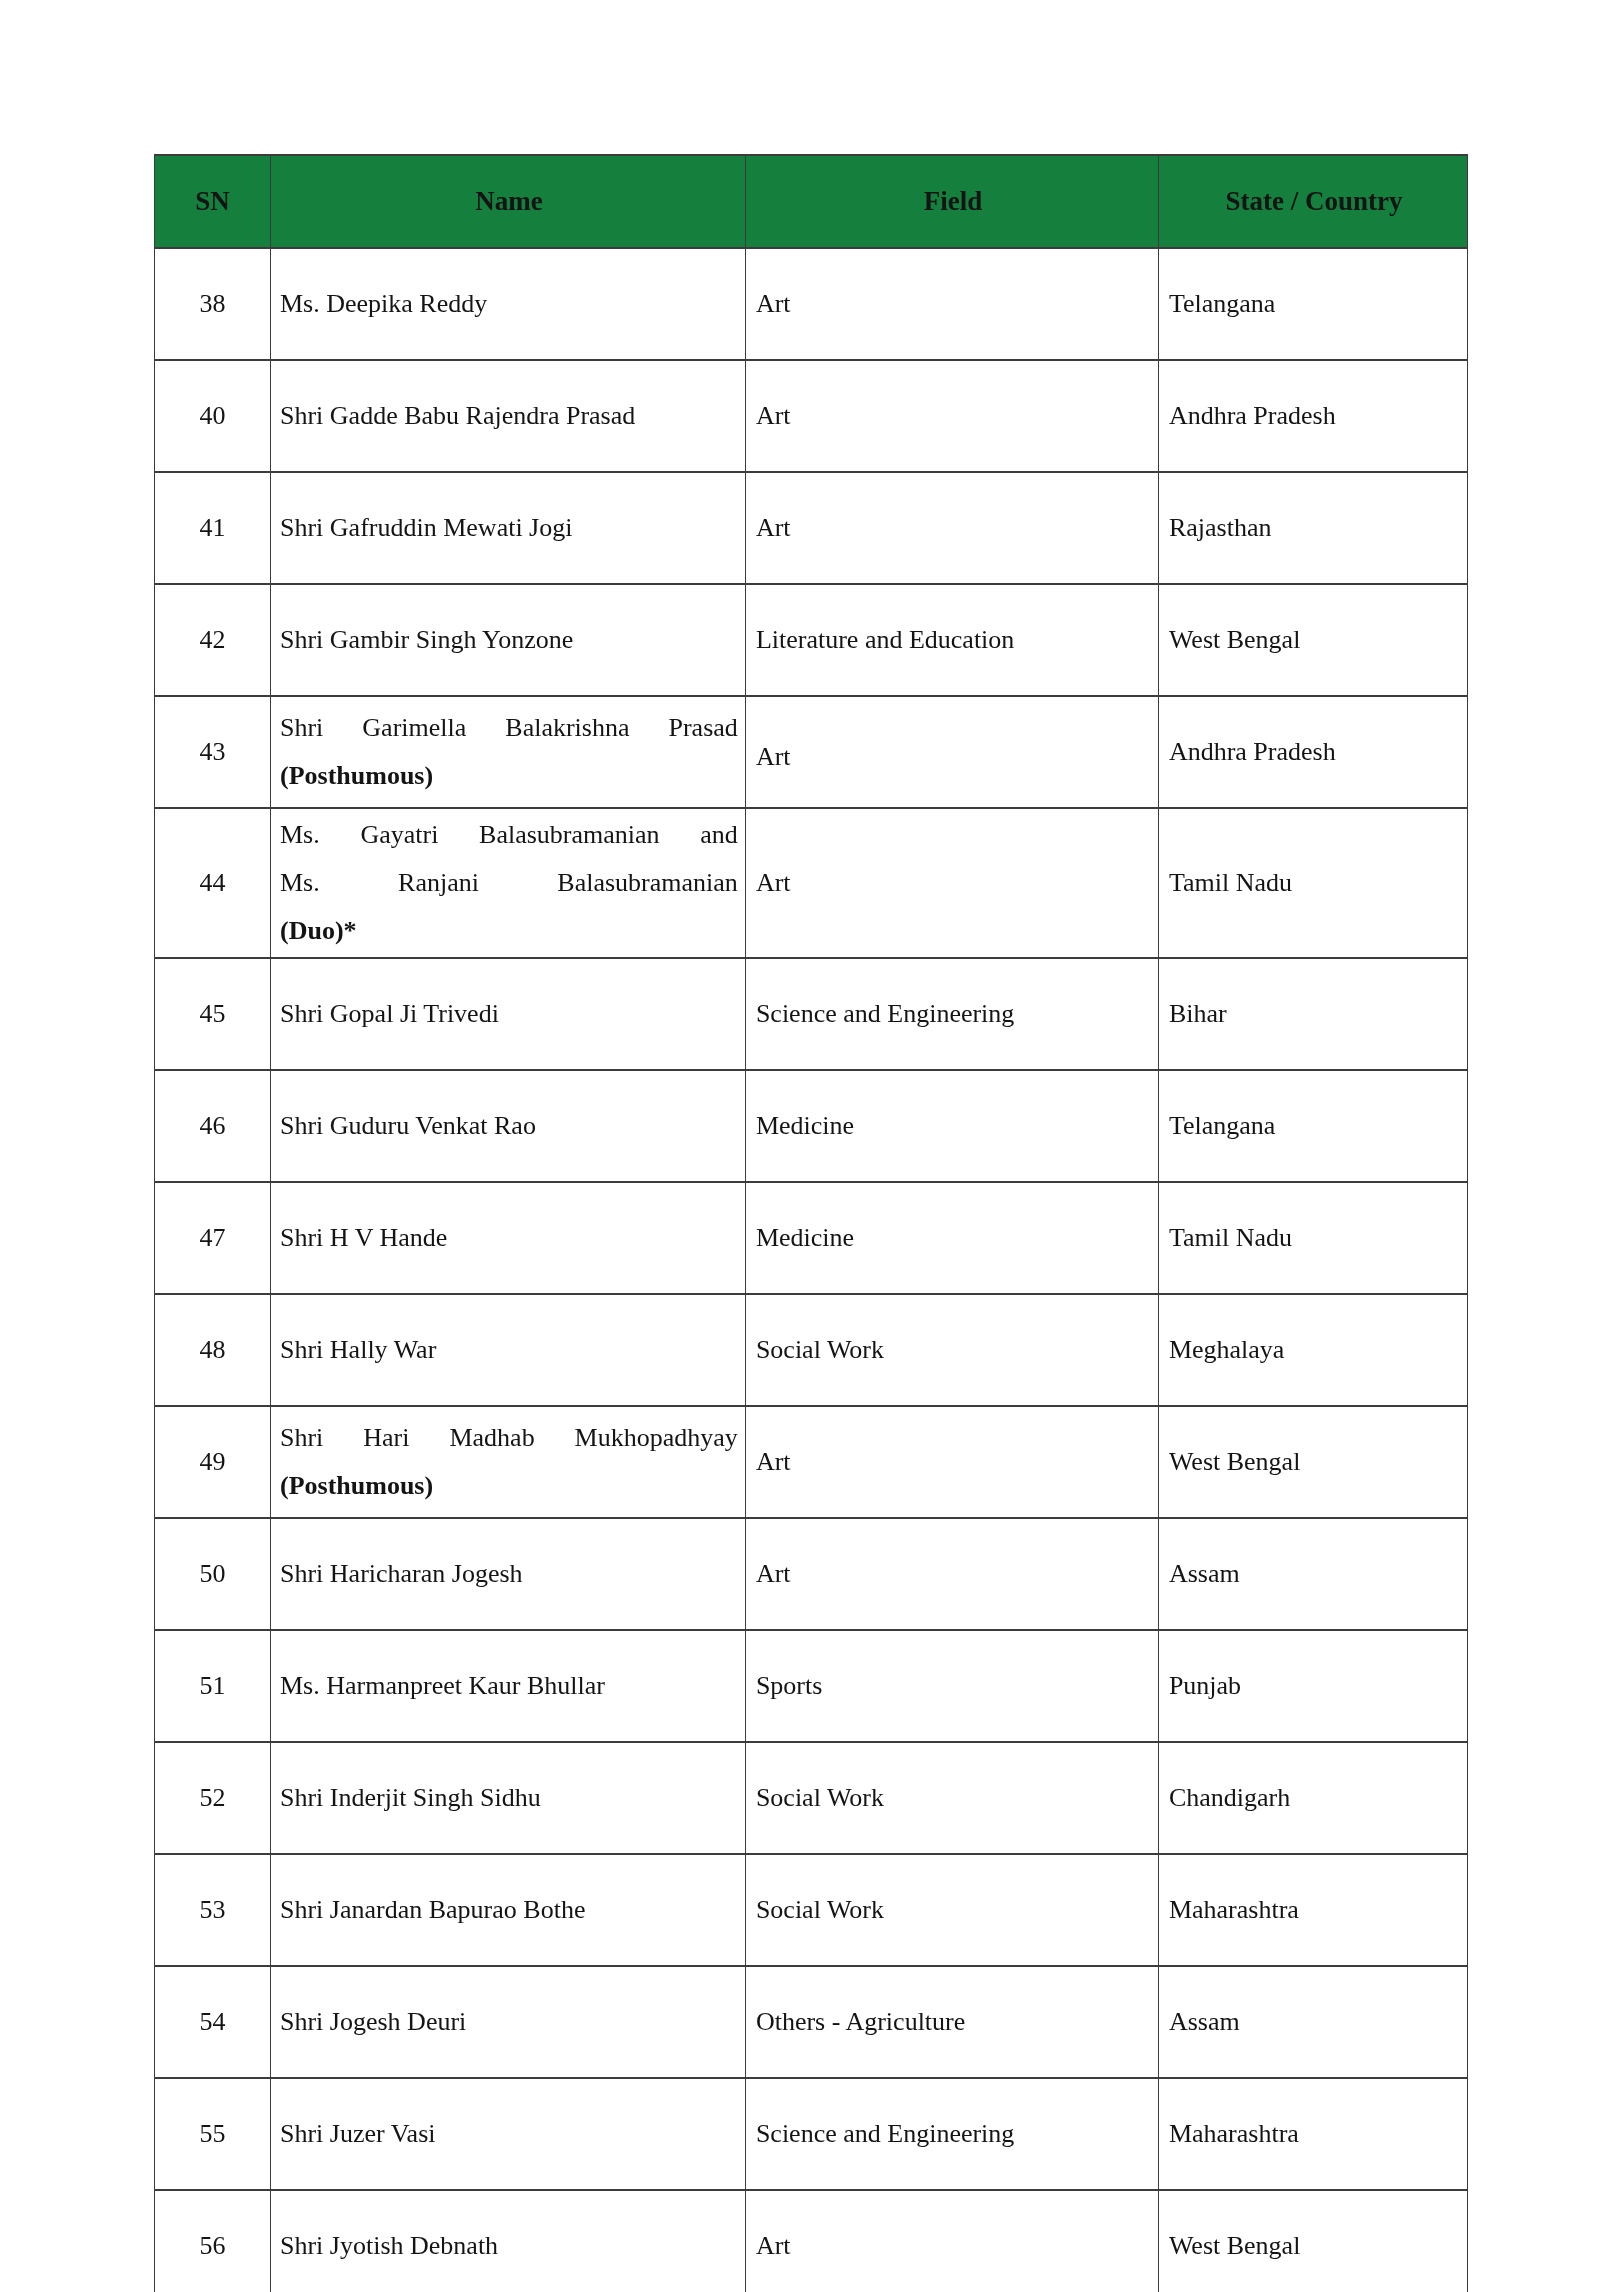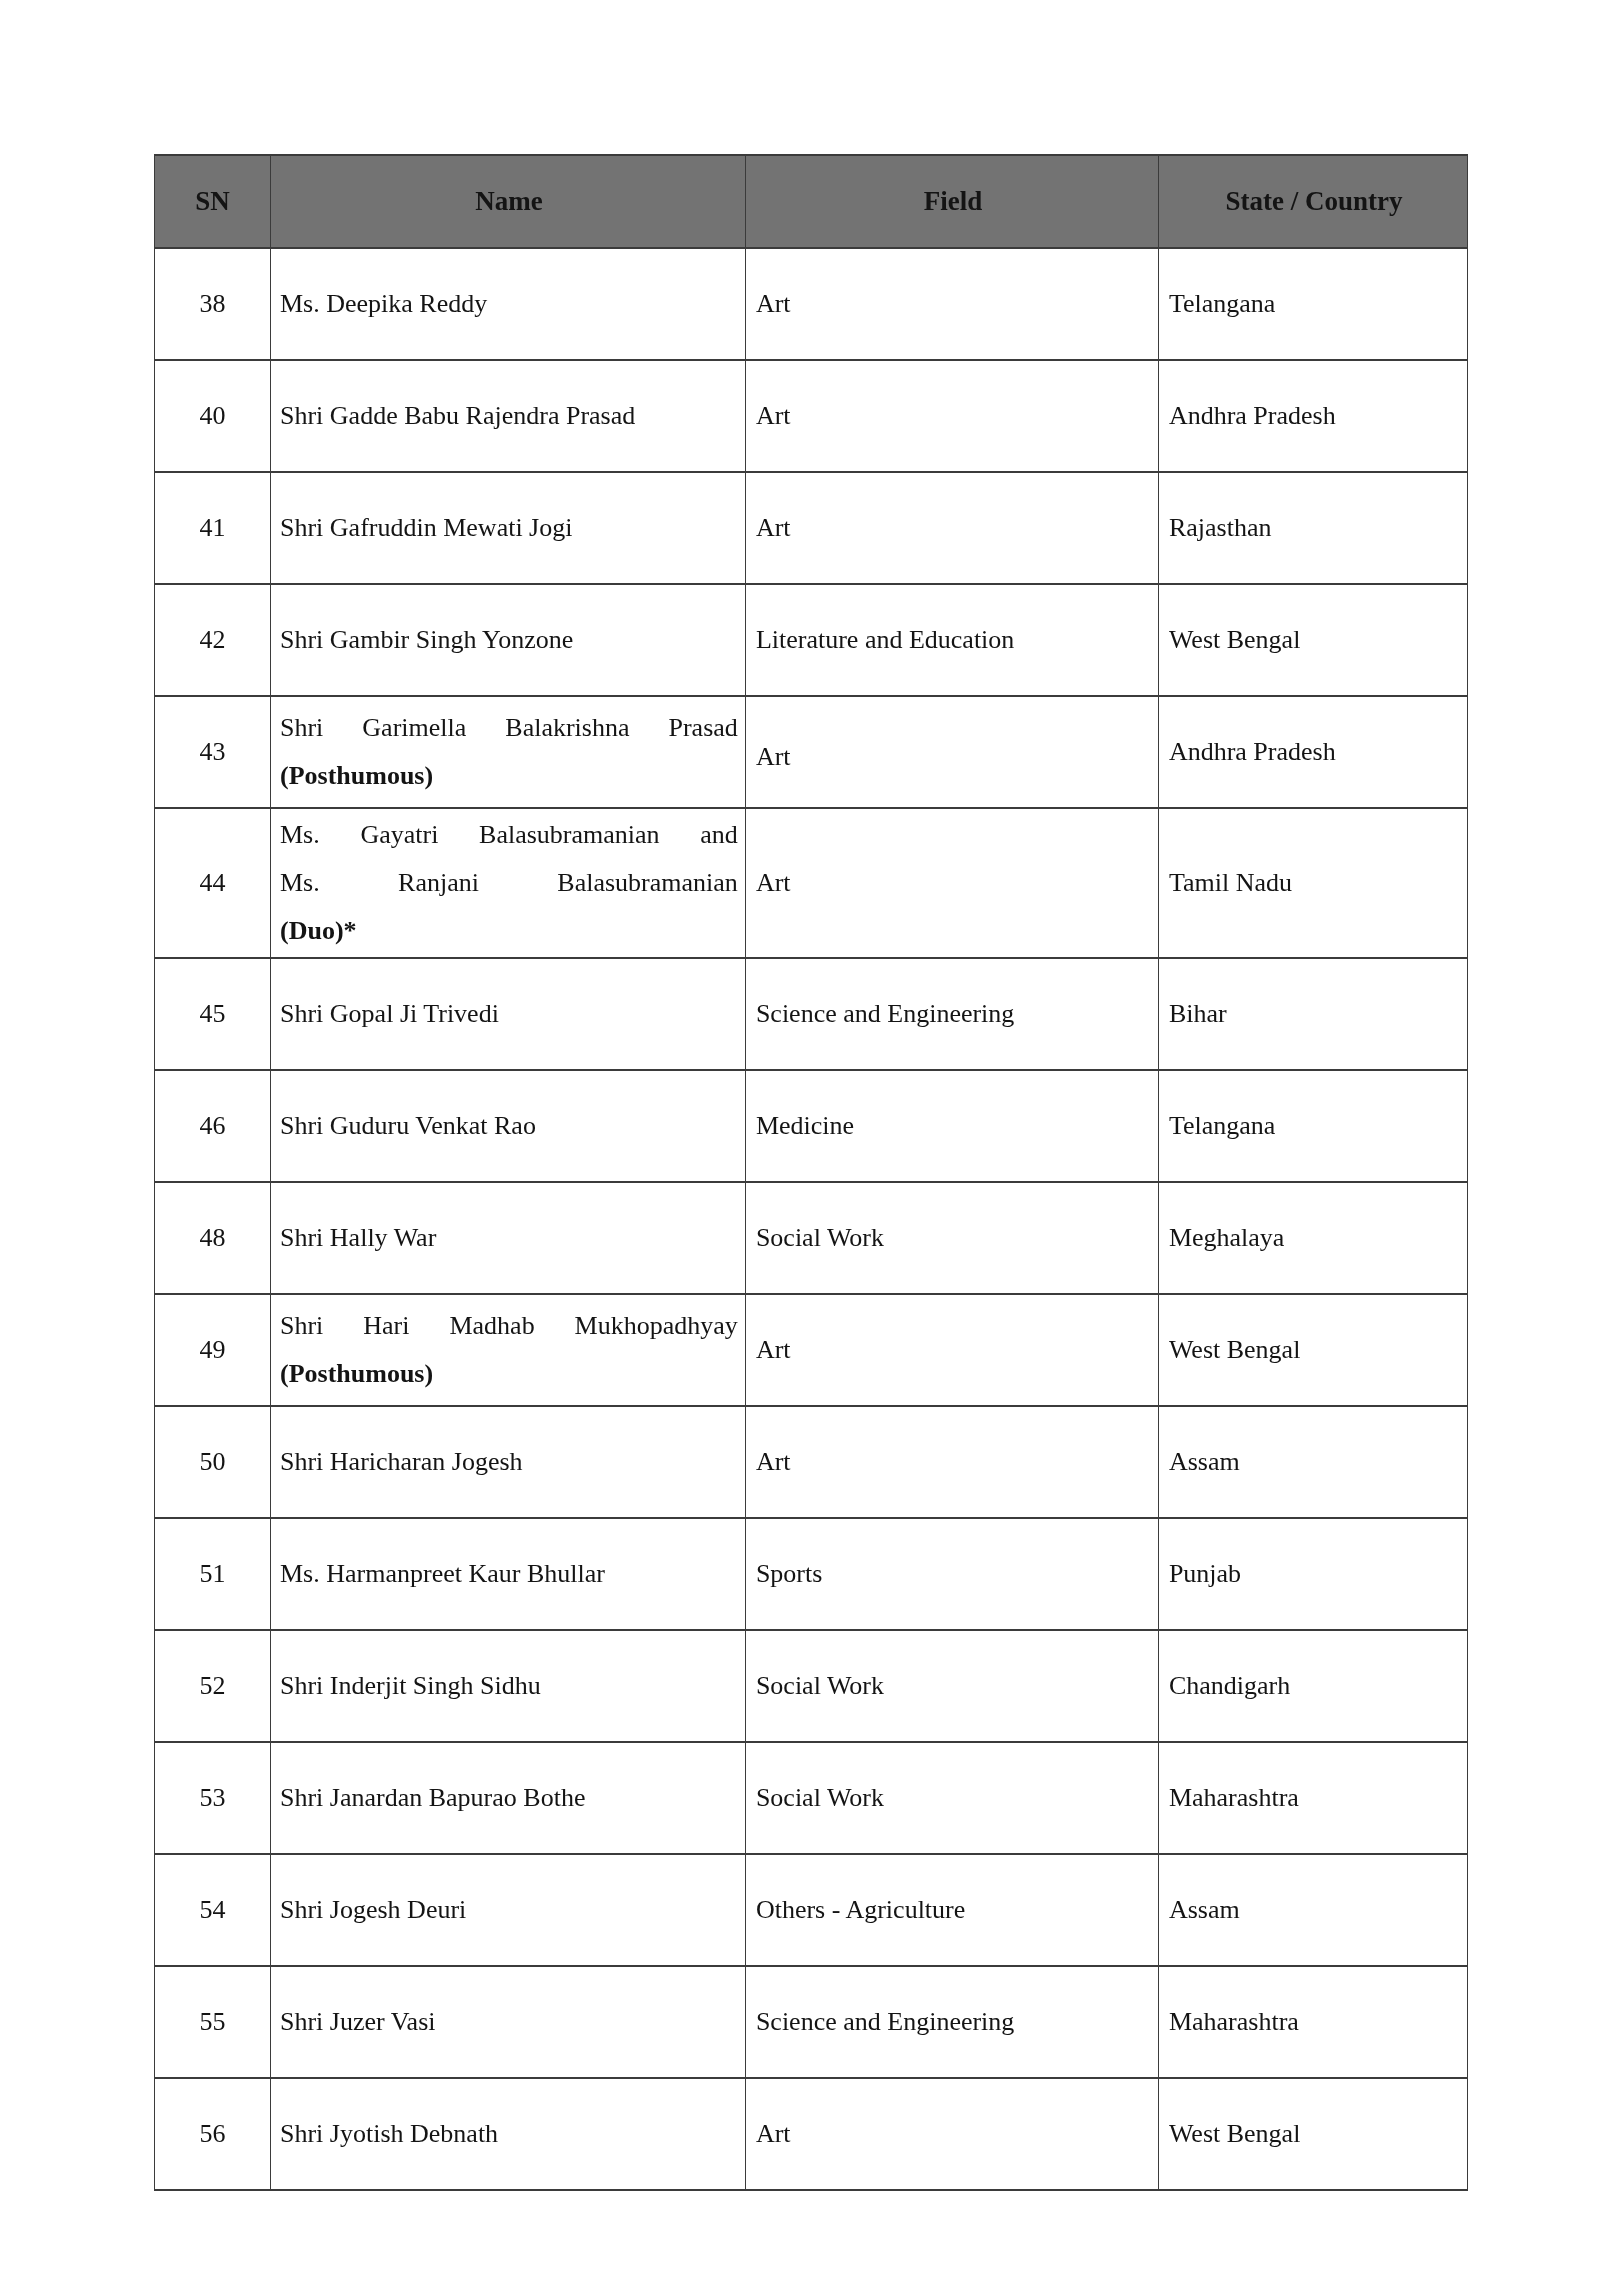--- a/index.html
+++ b/index.html
@@ -29,21 +29,21 @@
     border-color: #3b3b3b;
     border-left-width: 1.8px;
     border-right-width: 1.8px;
     border-top-width: 2.7px;
     border-bottom-width: 2.7px;
     vertical-align: middle;
     overflow: hidden;
   }
   tr.header-row {
     height: 93px;
-    background: #737373;
+    background: #15803d;
   }
   tr.data-row {
     height: 112px;
   }
   th {
     font-size: 27px;
     font-weight: bold;
     text-align: center;
     padding: 1.8px 7.2px 1.8px 9px;
   }
@@ -160,20 +160,28 @@
   </tr>
         <tr class="data-row">
     <td class="col-sn">46</td>
     <td class="col-name">
             <div class="name-line">Shri Guduru Venkat Rao</div>
           </td>
     <td class="col-field">Medicine</td>
     <td class="col-state">Telangana</td>
   </tr>
         <tr class="data-row">
+    <td class="col-sn">47</td>
+    <td class="col-name">
+            <div class="name-line">Shri H V Hande</div>
+          </td>
+    <td class="col-field">Medicine</td>
+    <td class="col-state">Tamil Nadu</td>
+  </tr>
+        <tr class="data-row">
     <td class="col-sn">48</td>
     <td class="col-name">
             <div class="name-line">Shri Hally War</div>
           </td>
     <td class="col-field">Social Work</td>
     <td class="col-state">Meghalaya</td>
   </tr>
         <tr class="data-row">
     <td class="col-sn">49</td>
     <td class="col-name">

